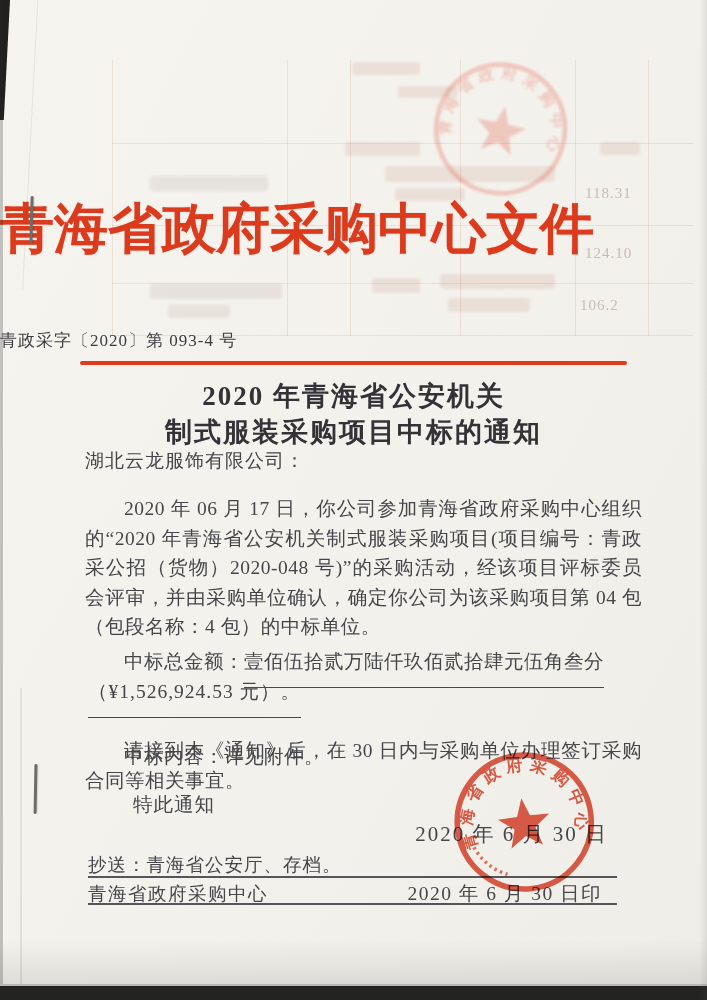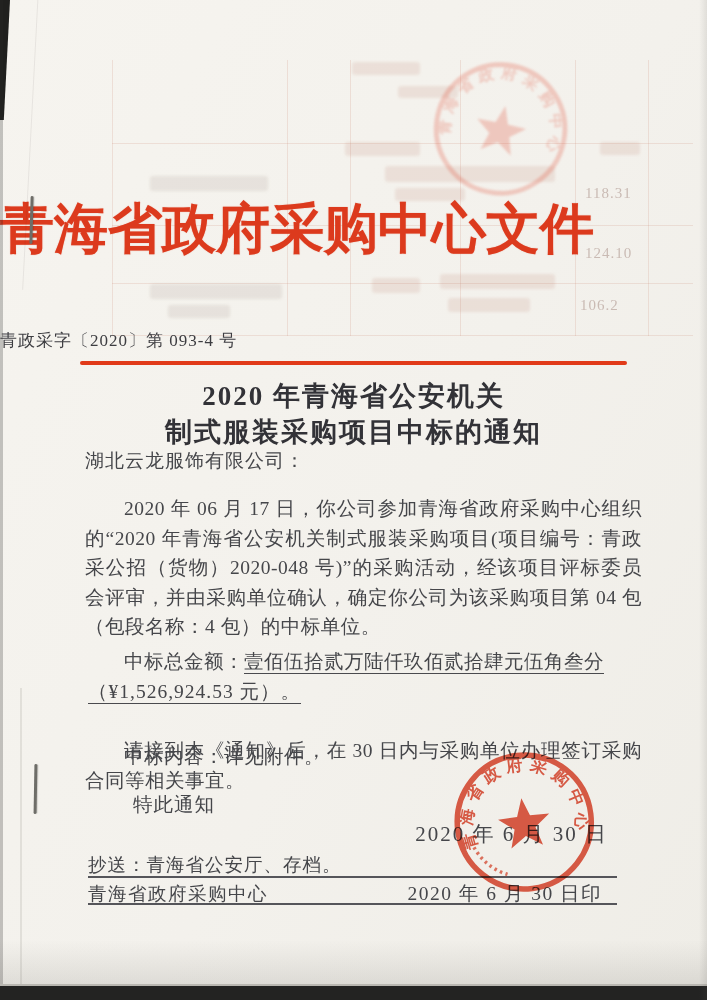--- a/index.html
+++ b/index.html
@@ -45,21 +45,21 @@
     color:#323237;font-size:27px;font-weight:bold;letter-spacing:2px;white-space:nowrap;}
   .nt1{top:378px;} .nt2{top:414px;}
   .addressee{position:absolute;left:85px;top:448px;color:#45464a;font-size:19px;letter-spacing:1px;}
   .body-par{position:absolute;left:85px;width:557px;color:#45464a;
     font-size:19.5px;line-height:29.6px;text-align:justify;text-justify:inter-character;
     text-indent:2em;letter-spacing:.5px;}
   .p1{top:494px;}
   .amount-l1{position:absolute;left:85px;top:648px;width:557px;color:#45464a;font-size:19.5px;letter-spacing:.5px;white-space:nowrap;}
   .amount-l1 .ind{display:inline-block;width:39px;}
   .amount-l2{position:absolute;left:88px;top:678px;color:#45464a;font-size:19.5px;letter-spacing:1px;white-space:nowrap;}
-  .u{border-bottom:1.5px solid #4a4a4e;padding-bottom:1px;text-align:center;}
+  .u{border-bottom:1.5px solid #4a4a4e;padding-bottom:15px;text-align:center;}
   .content-line{position:absolute;left:85px;top:707px;color:#45464a;font-size:19.5px;letter-spacing:.5px;text-indent:2em;width:557px;margin-top:36px;}
   .p2{top:736px;}
   .closing{position:absolute;left:133px;top:791px;color:#45464a;font-size:19.5px;letter-spacing:1px;}
   .date-line{position:absolute;top:820px;right:99px;color:#45464a;font-size:21px;letter-spacing:2px;}
   .cc-line{position:absolute;left:88px;top:852px;color:#45464a;font-size:18.5px;letter-spacing:1px;}
   .foot-rule{position:absolute;left:88px;width:529px;height:1.5px;background:#55555a;}
   .fr1{top:876px;} .fr2{top:903px;}
   .footer-left{position:absolute;left:88px;top:881px;color:#45464a;font-size:18.5px;letter-spacing:1.5px;}
   .footer-right{position:absolute;top:880px;right:105px;color:#45464a;font-size:19.5px;letter-spacing:1.5px;}
   .seal{position:absolute;left:449px;top:745px;width:150px;height:150px;

